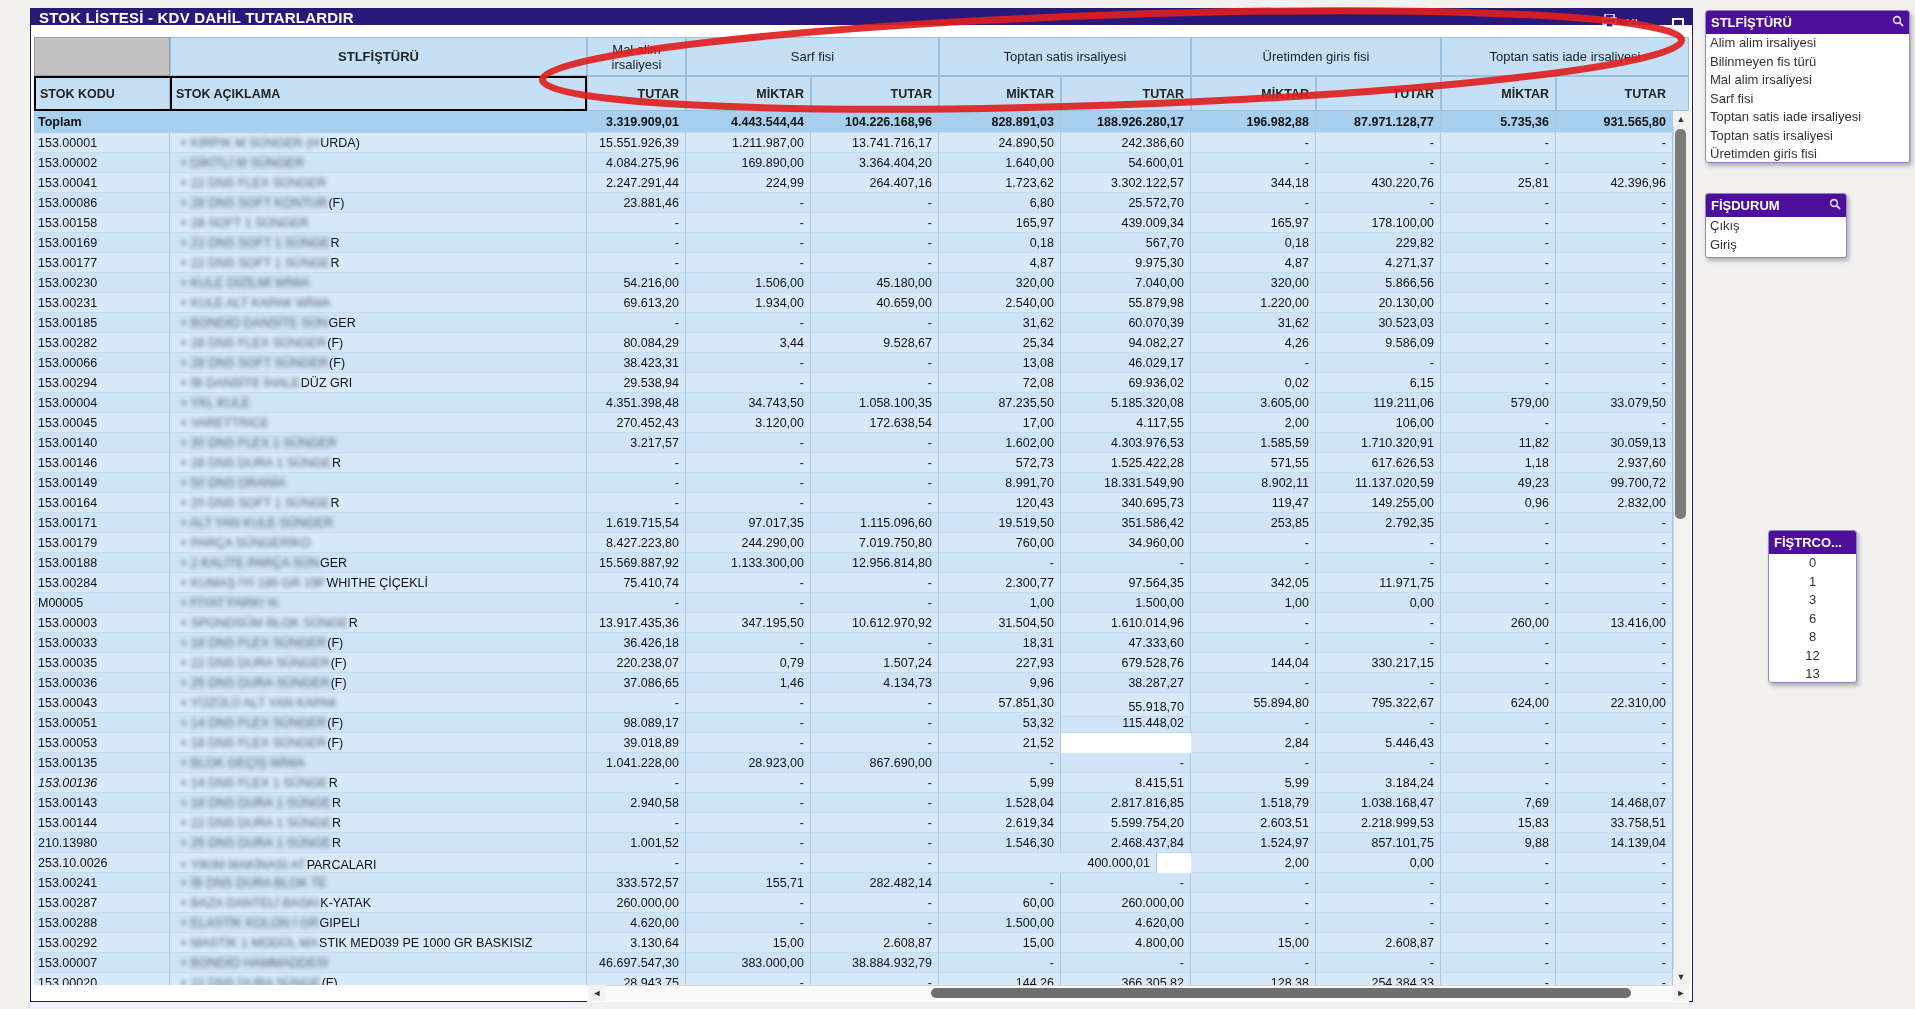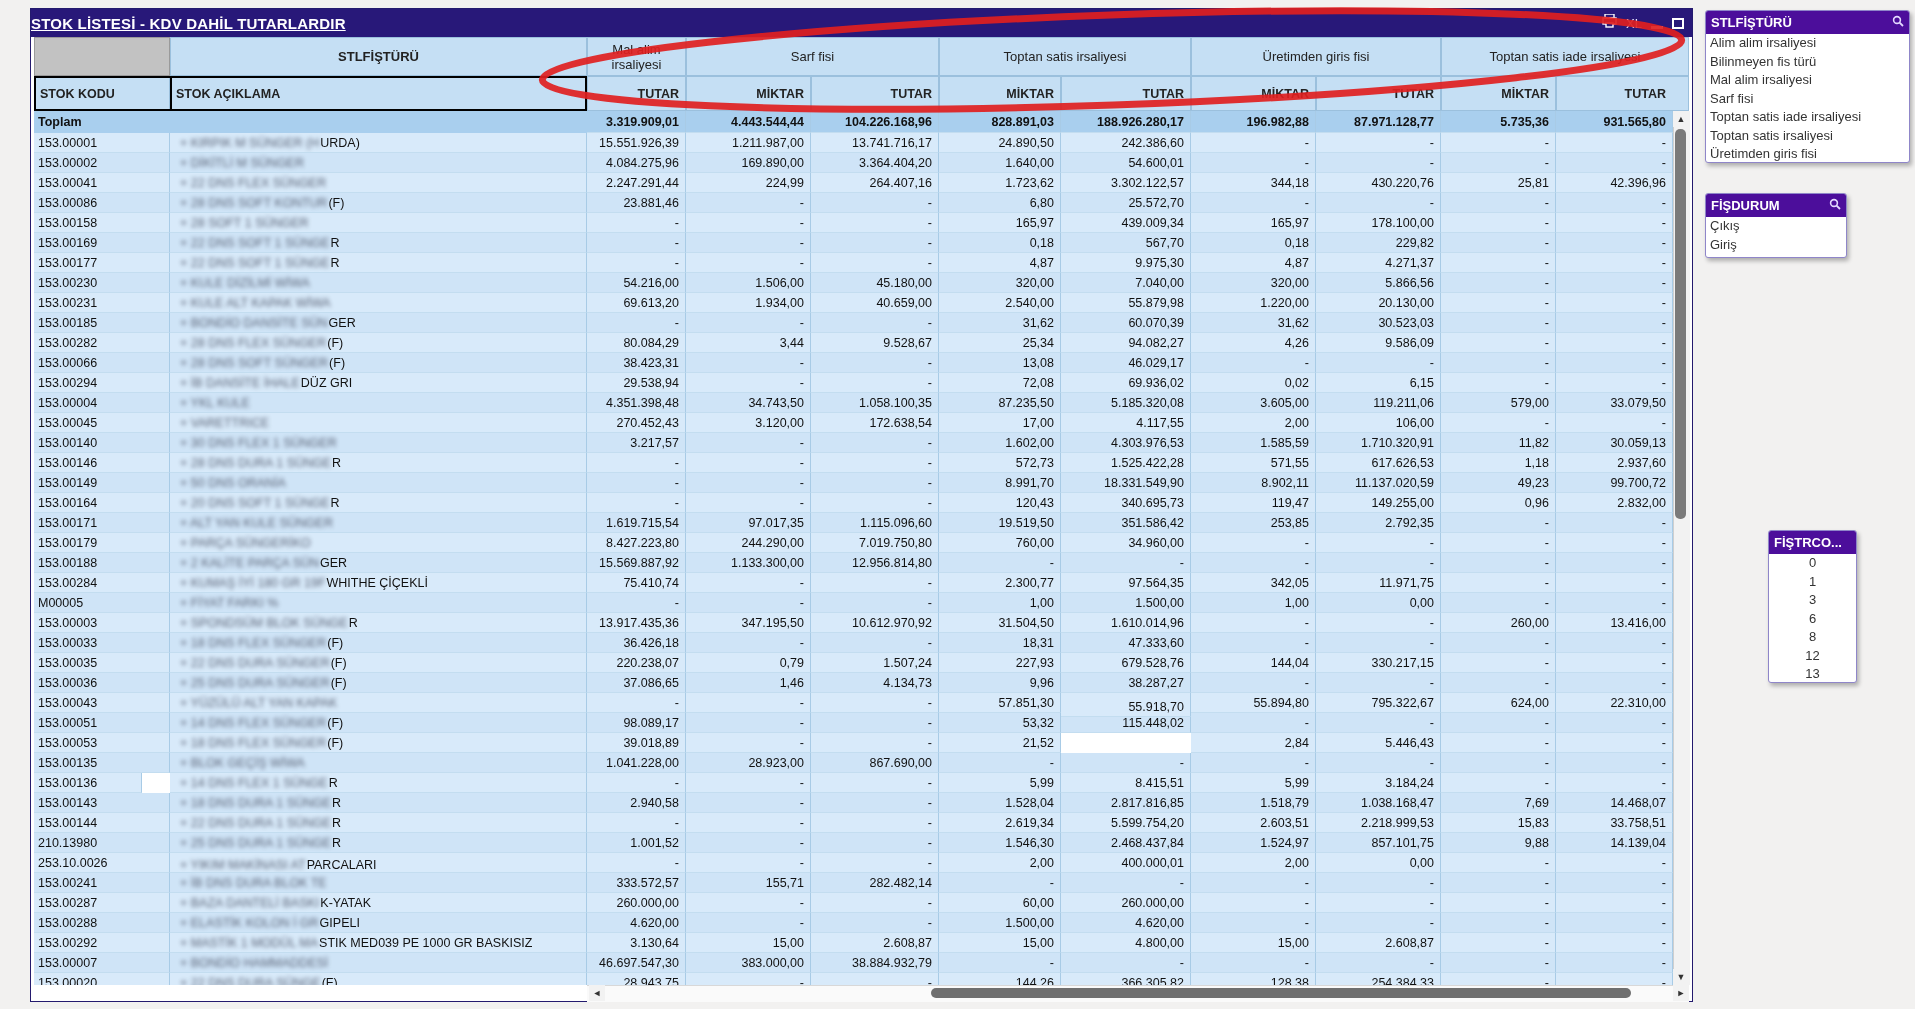--- a/index.html
+++ b/index.html
@@ -1,21 +1,21 @@
 <!DOCTYPE html>
 <html><head>
 <meta charset="utf-8">
 <style>
   html,body{margin:0;padding:0;background:#f1f0ee;width:1915px;height:1009px;overflow:hidden;
     font-family:"Liberation Sans","DejaVu Sans",sans-serif;}
   #canvas{position:relative;width:1915px;height:1009px;background:#f2f1f0;}
   #window{position:absolute;left:30px;top:8px;width:1663px;height:994px;background:#ffffff;
     border:1px solid #241a6e;box-sizing:border-box;}
-  .titlebar{position:absolute;left:0;top:0;width:100%;height:28px;background:#281879;color:#fff;
-    display:flex;align-items:center;box-sizing:border-box;text-decoration:underline;}
+  .titlebar{position:absolute;left:0;top:0;width:100%;height:16px;background:#281879;color:#fff;
+    display:flex;align-items:center;box-sizing:border-box;padding-left:8px;}
   .titlebar .ttl{font-weight:bold;font-size:15px;letter-spacing:.2px;}
   .win-icons{position:absolute;right:8px;top:0;height:28px;display:flex;align-items:center;gap:9px;color:#fff;}
   .xl-ic{font-size:13px;color:#e8e8ff;}
   .min-ic{width:12px;height:3px;background:#fff;margin-top:8px;}
   .max-ic{width:12px;height:11px;border:2px solid #fff;box-sizing:border-box;}
   .cell{position:absolute;box-sizing:border-box;overflow:hidden;white-space:nowrap;}
   .hdr{background:#c5dff4;border:1px solid #9bc0dd;color:#222;}
   .ghdr{font-size:13px;display:flex;align-items:center;justify-content:center;text-align:center;}
   .shdr{font-size:12.5px;font-weight:bold;display:flex;align-items:center;justify-content:flex-end;padding-right:6px;}
   .shdr-left{justify-content:flex-start;padding-left:5px;}
@@ -550,21 +550,21 @@
         </div>
         <div class="cell num dcell r-odd" style="left: 556px; top: 744px; width: 99px; height: 20px;">1.041.228,00</div>
         <div class="cell num dcell r-odd" style="left: 655px; top: 744px; width: 125px; height: 20px;">28.923,00</div>
         <div class="cell num dcell r-odd" style="left: 780px; top: 744px; width: 128px; height: 20px;">867.690,00</div>
         <div class="cell num dcell r-odd" style="left: 908px; top: 744px; width: 122px; height: 20px;">-</div>
         <div class="cell num dcell r-odd" style="left: 1030px; top: 744px; width: 130px; height: 20px;">-</div>
         <div class="cell num dcell r-odd" style="left: 1160px; top: 744px; width: 125px; height: 20px;">-</div>
         <div class="cell num dcell r-odd" style="left: 1285px; top: 744px; width: 125px; height: 20px;">-</div>
         <div class="cell num dcell r-odd" style="left: 1410px; top: 744px; width: 115px; height: 20px;">-</div>
         <div class="cell num dcell r-odd" style="left: 1525px; top: 744px; width: 117px; height: 20px;">-</div>
-        <div class="cell code dcell r-even" style="left: 3px; top: 764px; width: 108px; height: 20px;">153.00136</div>
+        <div class="cell code dcell r-even" style="left: 3px; top: 764px; width: 136px; height: 20px; font-style: italic;">153.00136</div>
         <div class="cell desc dcell r-even" style="left: 139px; top: 764px; width: 417px; height: 20px;">
           <span class="blur">+ 14 DNS FLEX 1 SÜNGE</span>
           <span class="clear">R</span>
         </div>
         <div class="cell num dcell r-even" style="left: 556px; top: 764px; width: 99px; height: 20px;">-</div>
         <div class="cell num dcell r-even" style="left: 655px; top: 764px; width: 125px; height: 20px;">-</div>
         <div class="cell num dcell r-even" style="left: 780px; top: 764px; width: 128px; height: 20px;">-</div>
         <div class="cell num dcell r-even" style="left: 908px; top: 764px; width: 122px; height: 20px;">5,99</div>
         <div class="cell num dcell r-even" style="left: 1030px; top: 764px; width: 130px; height: 20px;">8.415,51</div>
         <div class="cell num dcell r-even" style="left: 1160px; top: 764px; width: 125px; height: 20px;">5,99</div>
@@ -615,21 +615,21 @@
         <div class="cell num dcell r-odd" style="left: 1525px; top: 824px; width: 117px; height: 20px;">14.139,04</div>
         <div class="cell code dcell r-even" style="left: 3px; top: 844px; width: 136px; height: 20px;">253.10.0026</div>
         <div class="cell desc dcell r-even" style="left: 139px; top: 844px; width: 417px; height: 20px; align-items: flex-end;">
           <span class="blur">+ YIKIM MAKİNASI AT</span>
           <span class="clear"> PARCALARI</span>
         </div>
         <div class="cell num dcell r-even" style="left: 556px; top: 844px; width: 99px; height: 20px;">-</div>
         <div class="cell num dcell r-even" style="left: 655px; top: 844px; width: 125px; height: 20px;">-</div>
         <div class="cell num dcell r-even" style="left: 780px; top: 844px; width: 128px; height: 20px;">-</div>
         <div class="cell num dcell r-even" style="left: 908px; top: 844px; width: 122px; height: 20px;">2,00</div>
-        <div class="cell num dcell r-even" style="left: 1030px; top: 844px; width: 130px; height: 20px; text-align: right;">400.000,01</div>
+        <div class="cell num dcell r-even" style="left: 996px; top: 844px; width: 130px; height: 20px; text-align: right;">400.000,01</div>
         <div class="cell num dcell r-even" style="left: 1160px; top: 844px; width: 125px; height: 20px;">2,00</div>
         <div class="cell num dcell r-even" style="left: 1285px; top: 844px; width: 125px; height: 20px;">0,00</div>
         <div class="cell num dcell r-even" style="left: 1410px; top: 844px; width: 115px; height: 20px;">-</div>
         <div class="cell num dcell r-even" style="left: 1525px; top: 844px; width: 117px; height: 20px;">-</div>
         <div class="cell code dcell r-odd" style="left: 3px; top: 864px; width: 136px; height: 20px;">153.00241</div>
         <div class="cell desc dcell r-odd" style="left: 139px; top: 864px; width: 417px; height: 20px;">
           <span class="blur">+ İB DNS DURA BLOK TE</span>
           <span class="clear"></span>
         </div>
         <div class="cell num dcell r-odd" style="left: 556px; top: 864px; width: 99px; height: 20px;">333.572,57</div>

